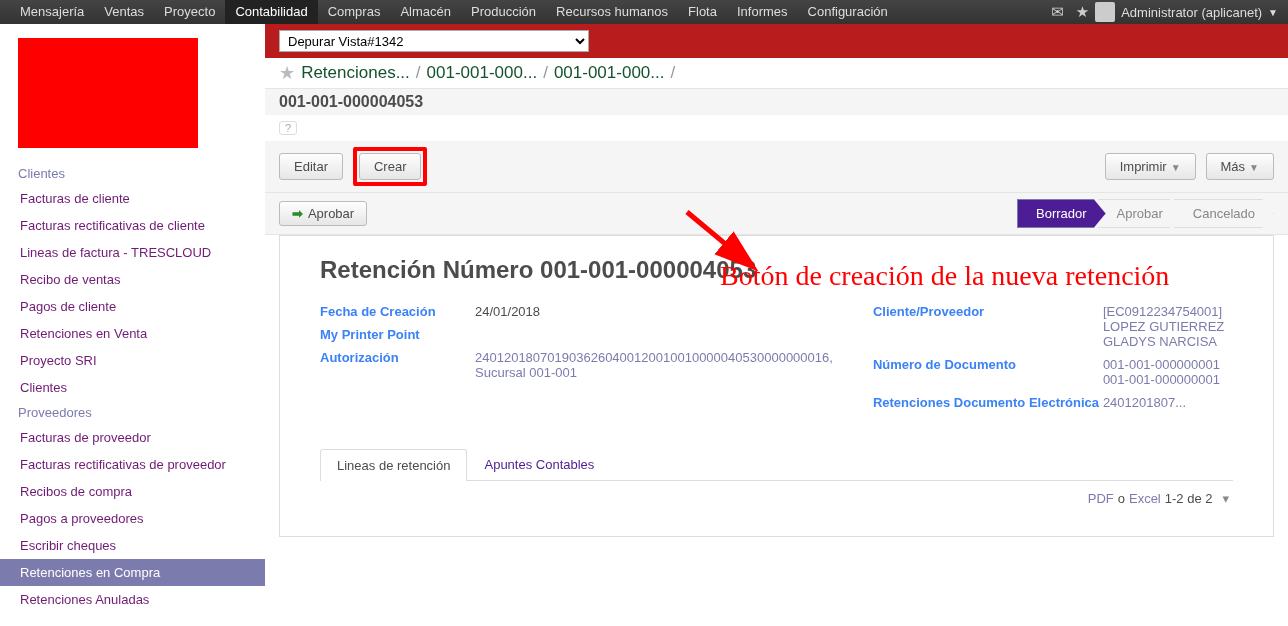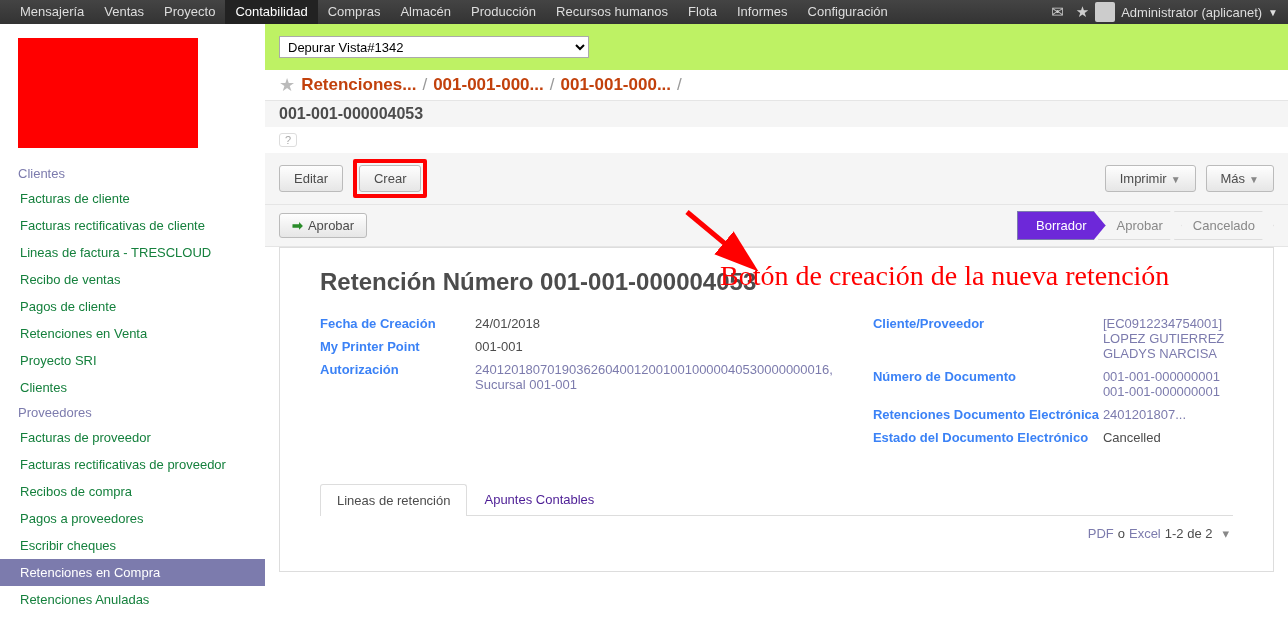--- a/index.html
+++ b/index.html
@@ -8,45 +8,45 @@
 .topbar .menu-item{padding:0 10px;line-height:32px;cursor:pointer;font-size:13px}
 .topbar .menu-item.active{background:#222;color:#fff}
 .topbar .spacer{flex:1}
 .topbar .icon{margin:0 6px;color:#ccc;font-size:15px}
 .topbar .user{display:flex;align-items:center;gap:6px;color:#ddd}
 .topbar .avatar{width:20px;height:20px;background:#ccc;border-radius:2px}
 .layout{display:flex}
 .sidebar{width:265px;padding:10px 0 0 0;background:#fff}
 .logo{width:180px;height:110px;background:red;margin:4px 0 14px 18px}
 .side-section-title{color:#7C7BAD;padding:4px 18px;font-size:13px}
-.side-link{padding:6px 20px;font-size:13px;color:#15803d;cursor:pointer}
+.side-link{padding:6px 20px;font-size:13px;color:#701a75;cursor:pointer}
 .side-link.active{background:#7C7BAD;color:#fff}
 .footer-brand{padding:6px 20px;font-size:12px;color:#888}
 .main{flex:1;background:#fff}
-.debug-row{padding:12px 14px;background:#bef264}
+.debug-row{padding:6px 14px;background:#b91c1c}
 .debug-select{width:310px;height:22px;border:1px solid #aaa;font-size:13px;padding:1px 4px;background:#fff}
 .crumbs{padding:4px 14px;font-size:17px;color:#7C7BAD;display:flex;align-items:center;gap:6px}
 .crumbs .star{color:#bbb;font-size:18px}
-.crumbs a{color:#c2410c;text-decoration:none;font-weight:bold}
+.crumbs a{color:#14532d;text-decoration:none;font-weight:normal}
 .crumbs .sep{color:#999}
 .subtitle{padding:4px 14px;background:#f5f5f5;border-top:1px solid #e5e5e5}
 .subtitle h3{font-size:16px;color:#4c4c4c}
 .help-icon{display:inline-block;width:18px;text-align:center;margin:6px 14px;color:#aaa;font-size:11px;border:1px solid #ddd;border-radius:3px}
 .toolbar{display:flex;align-items:center;gap:10px;padding:6px 14px;background:#f5f5f5}
 .btn{background:linear-gradient(#fefefe,#e6e6e6);border:1px solid #bbb;border-radius:3px;padding:5px 14px;font-size:13px;color:#4c4c4c;cursor:pointer}
 .btn .caret{font-size:10px;margin-left:4px;color:#888}
 .crear-highlight{border:4px solid red;padding:2px;border-radius:2px;display:inline-block}
 .toolbar .tspacer{flex:1}
 .statusbar{display:flex;align-items:center;padding:6px 14px;background:#f5f5f5;border-top:1px solid #e5e5e5;border-bottom:1px solid #e5e5e5}
 .approve-btn{background:linear-gradient(#fefefe,#e6e6e6);border:1px solid #bbb;border-radius:3px;padding:4px 12px;display:flex;align-items:center;gap:5px;cursor:pointer}
 .approve-btn .arrow{color:#2a8c2a;font-weight:bold}
 .status-steps{margin-left:auto;display:flex;align-items:center}
 .step{padding:6px 18px;background:#f5f5f5;border:1px solid #ddd;font-size:13px;color:#888;position:relative;clip-path:polygon(0 0,calc(100% - 12px) 0,100% 50%,calc(100% - 12px) 100%,0 100%,12px 50%);margin-left:-8px}
 .step.first{clip-path:polygon(0 0,calc(100% - 12px) 0,100% 50%,calc(100% - 12px) 100%,0 100%);margin-left:0}
-.step.active{background:#6d28d9;color:#fff;border-color:#7C7BAD}
+.step.active{background:#4c1d95;color:#fff;border-color:#7C7BAD}
 .annotation-arrow{position:absolute;left:412px;top:178px;pointer-events:none}
 .annotation-text{position:absolute;left:455px;top:236px;color:red;font-family:Liberation Serif, serif;font-size:28px;pointer-events:none}
 .form-area{padding:20px 40px;background:#fff}
 .form-title{font-size:24px;color:#4c4c4c;margin-bottom:20px}
 .form-title .doc{color:#4c4c4c}
 .cols{display:flex;gap:40px}
 .col{flex:1}
 .field-row{display:flex;margin-bottom:8px;font-size:13px;align-items:flex-start}
 .field-label{width:155px;font-weight:bold;color:#3b82f6}
 .field-val{flex:1;color:#4c4c4c}
@@ -163,44 +163,39 @@
         <span>Retención Número </span><span class="doc">001-001-000004053</span>
       </h1>
       <div class="cols">
         <div class="col">
           <div class="field-row">
                 <div class="field-label">Fecha de Creación</div>
                 <div class="field-val">24/01/2018</div>
               </div>
           <div class="field-row">
                 <div class="field-label">My Printer Point</div>
-                <div class="field-val">001-001</div>
               </div>
           <div class="field-row">
                 <div class="field-label">Autorización</div>
                 <div class="field-val link">2401201807019036260400120010010000040530000000016, Sucursal 001-001</div>
               </div>
         </div>
         <div class="col">
           <div class="field-row">
                 <div class="field-label" style="width:230px">Cliente/Proveedor</div>
                 <div class="field-val link">[EC0912234754001] LOPEZ GUTIERREZ GLADYS NARCISA</div>
               </div>
           <div class="field-row">
                 <div class="field-label" style="width:230px">Número de Documento</div>
                 <div class="field-val link" style="white-space:pre-line">001-001-000000001
 001-001-000000001</div>
               </div>
           <div class="field-row">
                 <div class="field-label" style="width:230px">Retenciones Documento Electrónica</div>
                 <div class="field-val link">2401201807...</div>
-              </div>
-          <div class="field-row">
-                <div class="field-label" style="width:230px">Estado del Documento Electrónico</div>
-                <div class="field-val">Cancelled</div>
               </div>
         </div>
       </div>
       <div class="tabs">
         <div class="tab active">Lineas de retención</div>
         <div class="tab">Apuntes Contables</div>
       </div>
       <div class="table-footer">
         <a href="#">PDF</a>
         <span>o</span>

